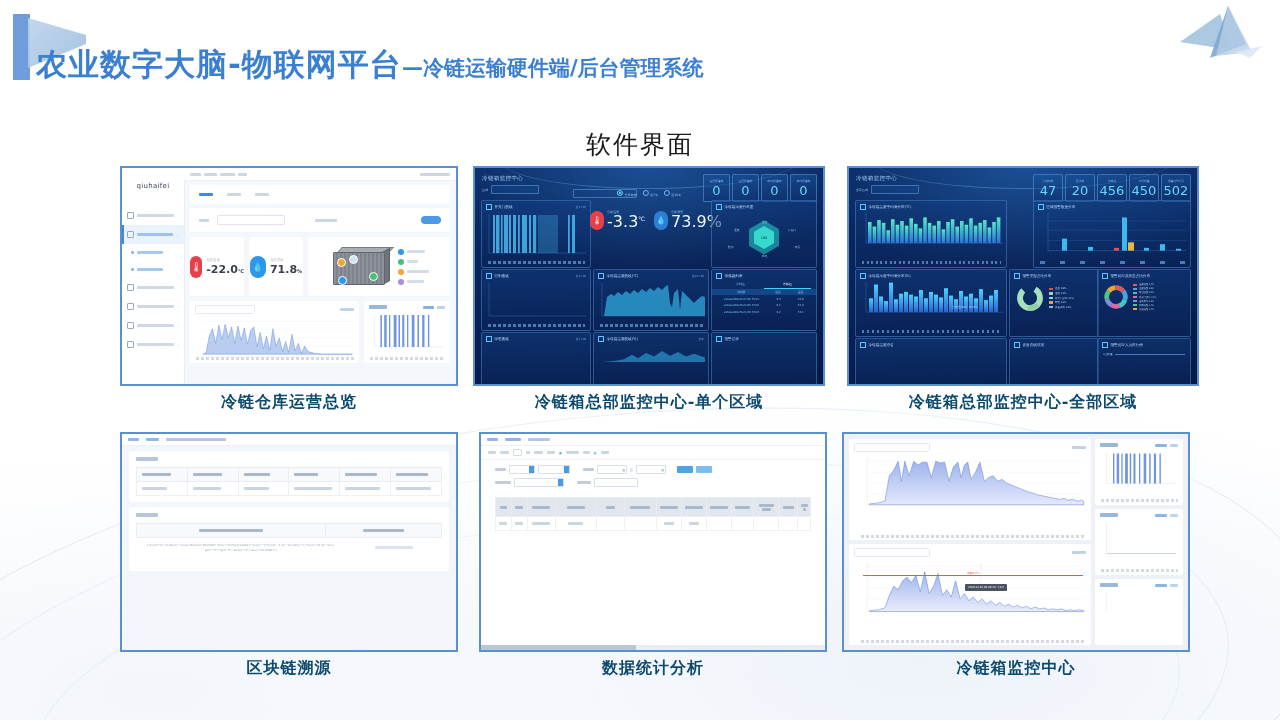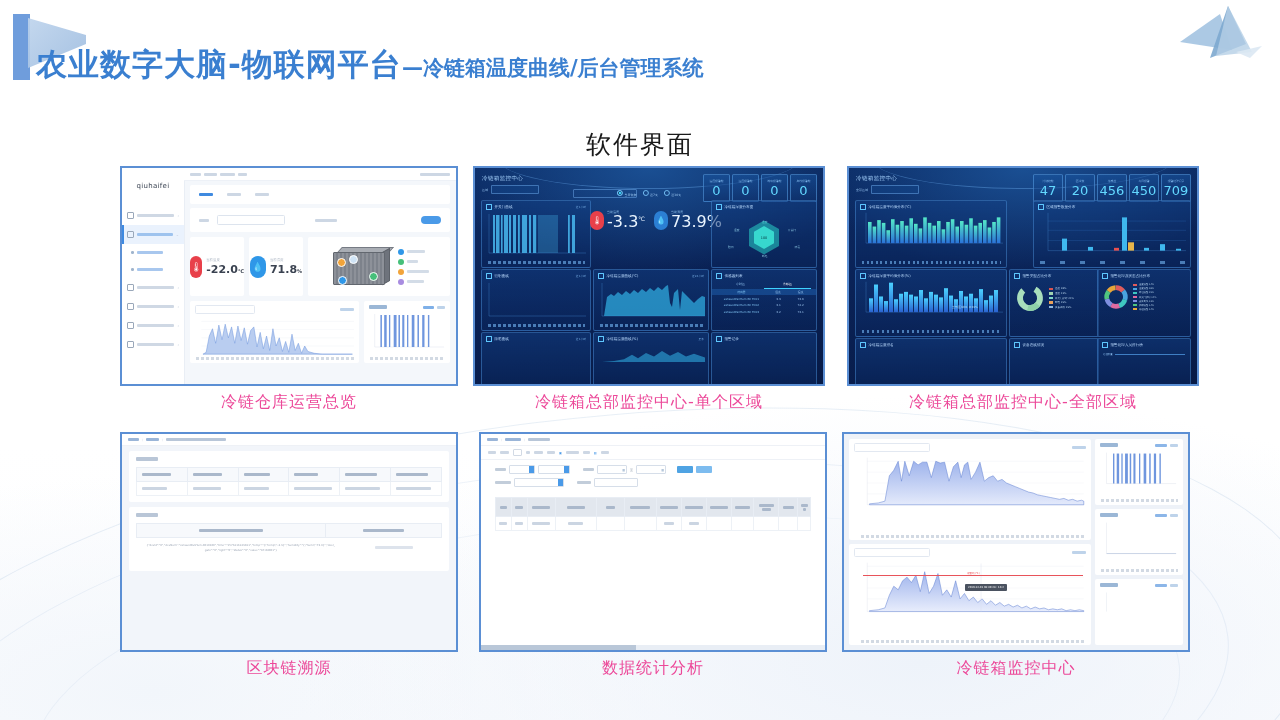--- a/index.html
+++ b/index.html
@@ -28,21 +28,21 @@
   .tb-text{position:absolute;left:36px;top:30px;white-space:nowrap;}
   .tb-main{font-size:31px;font-weight:bold;color:#3a7fd0;letter-spacing:1px;}
   .tb-sub{font-size:21px;font-weight:bold;color:#3a7fd0;letter-spacing:0px;}
 
   
   .section-title{position:absolute;left:0;top:128px;width:1280px;text-align:center;
      font-size:25px;color:#1a1a1a;letter-spacing:2px;}
 
   
   .shot{position:absolute;border:2px solid #5b8fd4;box-sizing:border-box;overflow:hidden;background:#fff;}
-  .cap{position:absolute;text-align:center;font-size:16px;color:#ec4899;letter-spacing:1px;white-space:nowrap;}
+  .cap{position:absolute;text-align:center;font-size:16px;color:#0c4a6e;letter-spacing:1px;white-space:nowrap;font-weight:bold;}
 
   .s1{left:120px;top:166px;width:338px;height:220px;}
   .s2{left:473px;top:166px;width:352px;height:220px;}
   .s3{left:847px;top:166px;width:352px;height:220px;}
   .s4{left:120px;top:432px;width:338px;height:220px;}
   .s5{left:479px;top:432px;width:348px;height:220px;}
   .s6{left:842px;top:432px;width:348px;height:220px;}
 
   .c1{left:120px;top:392px;width:338px;}
   .c2{left:473px;top:392px;width:352px;}
@@ -206,21 +206,21 @@
   <polygon points="4,42 44,14 56,50" fill="#9dbfdf" opacity=".85"></polygon>
   <polygon points="34,58 52,6 70,44" fill="#7da9cf" opacity=".9"></polygon>
   <polygon points="52,6 76,52 40,56" fill="#b5cfe6" opacity=".8"></polygon>
   <polygon points="60,52 86,46 74,58" fill="#dbe8f3" opacity=".9"></polygon>
 </svg>
 
 <div class="titlebar">
   <div class="tb-bar"></div>
   <div class="tb-ribbon"></div>
   <div class="tb-text">
-    <span class="tb-main">农业数字大脑-物联网平台</span><span class="tb-sub">—冷链箱温度曲线/后台管理系统</span>
+    <span class="tb-main">农业数字大脑-物联网平台</span><span class="tb-sub">—冷链运输硬件端/后台管理系统</span>
   </div>
 </div>
 
 <div class="section-title">软件界面</div>
 
 <div class="shot s1">
   <div class="lt">
     <div class="lt-side">
       <div class="lt-logo">qiuhaifei</div>
       <div class="lt-menu">
@@ -581,21 +581,21 @@
       <div class="dk-st wide">
           <span class="dk-st-l">传感器</span>
           <span class="dk-st-v">456</span>
         </div>
       <div class="dk-st wide">
           <span class="dk-st-l">今日报警</span>
           <span class="dk-st-v">450</span>
         </div>
       <div class="dk-st wide">
           <span class="dk-st-l">报警处理记录</span>
-          <span class="dk-st-v">709</span>
+          <span class="dk-st-v">502</span>
         </div>
     </div>
 
     <div class="panel" style="left:6px;top:32px;width:150px;height:66px">
       <div class="p-hd">
           <span class="p-ic"></span>
           <span class="p-t">冷链箱温度平均值分布(℃)</span>
         </div>
       <svg viewBox="0 0 150 50" preserveAspectRatio="none" style="width:100%;height:46px">
         <defs>

